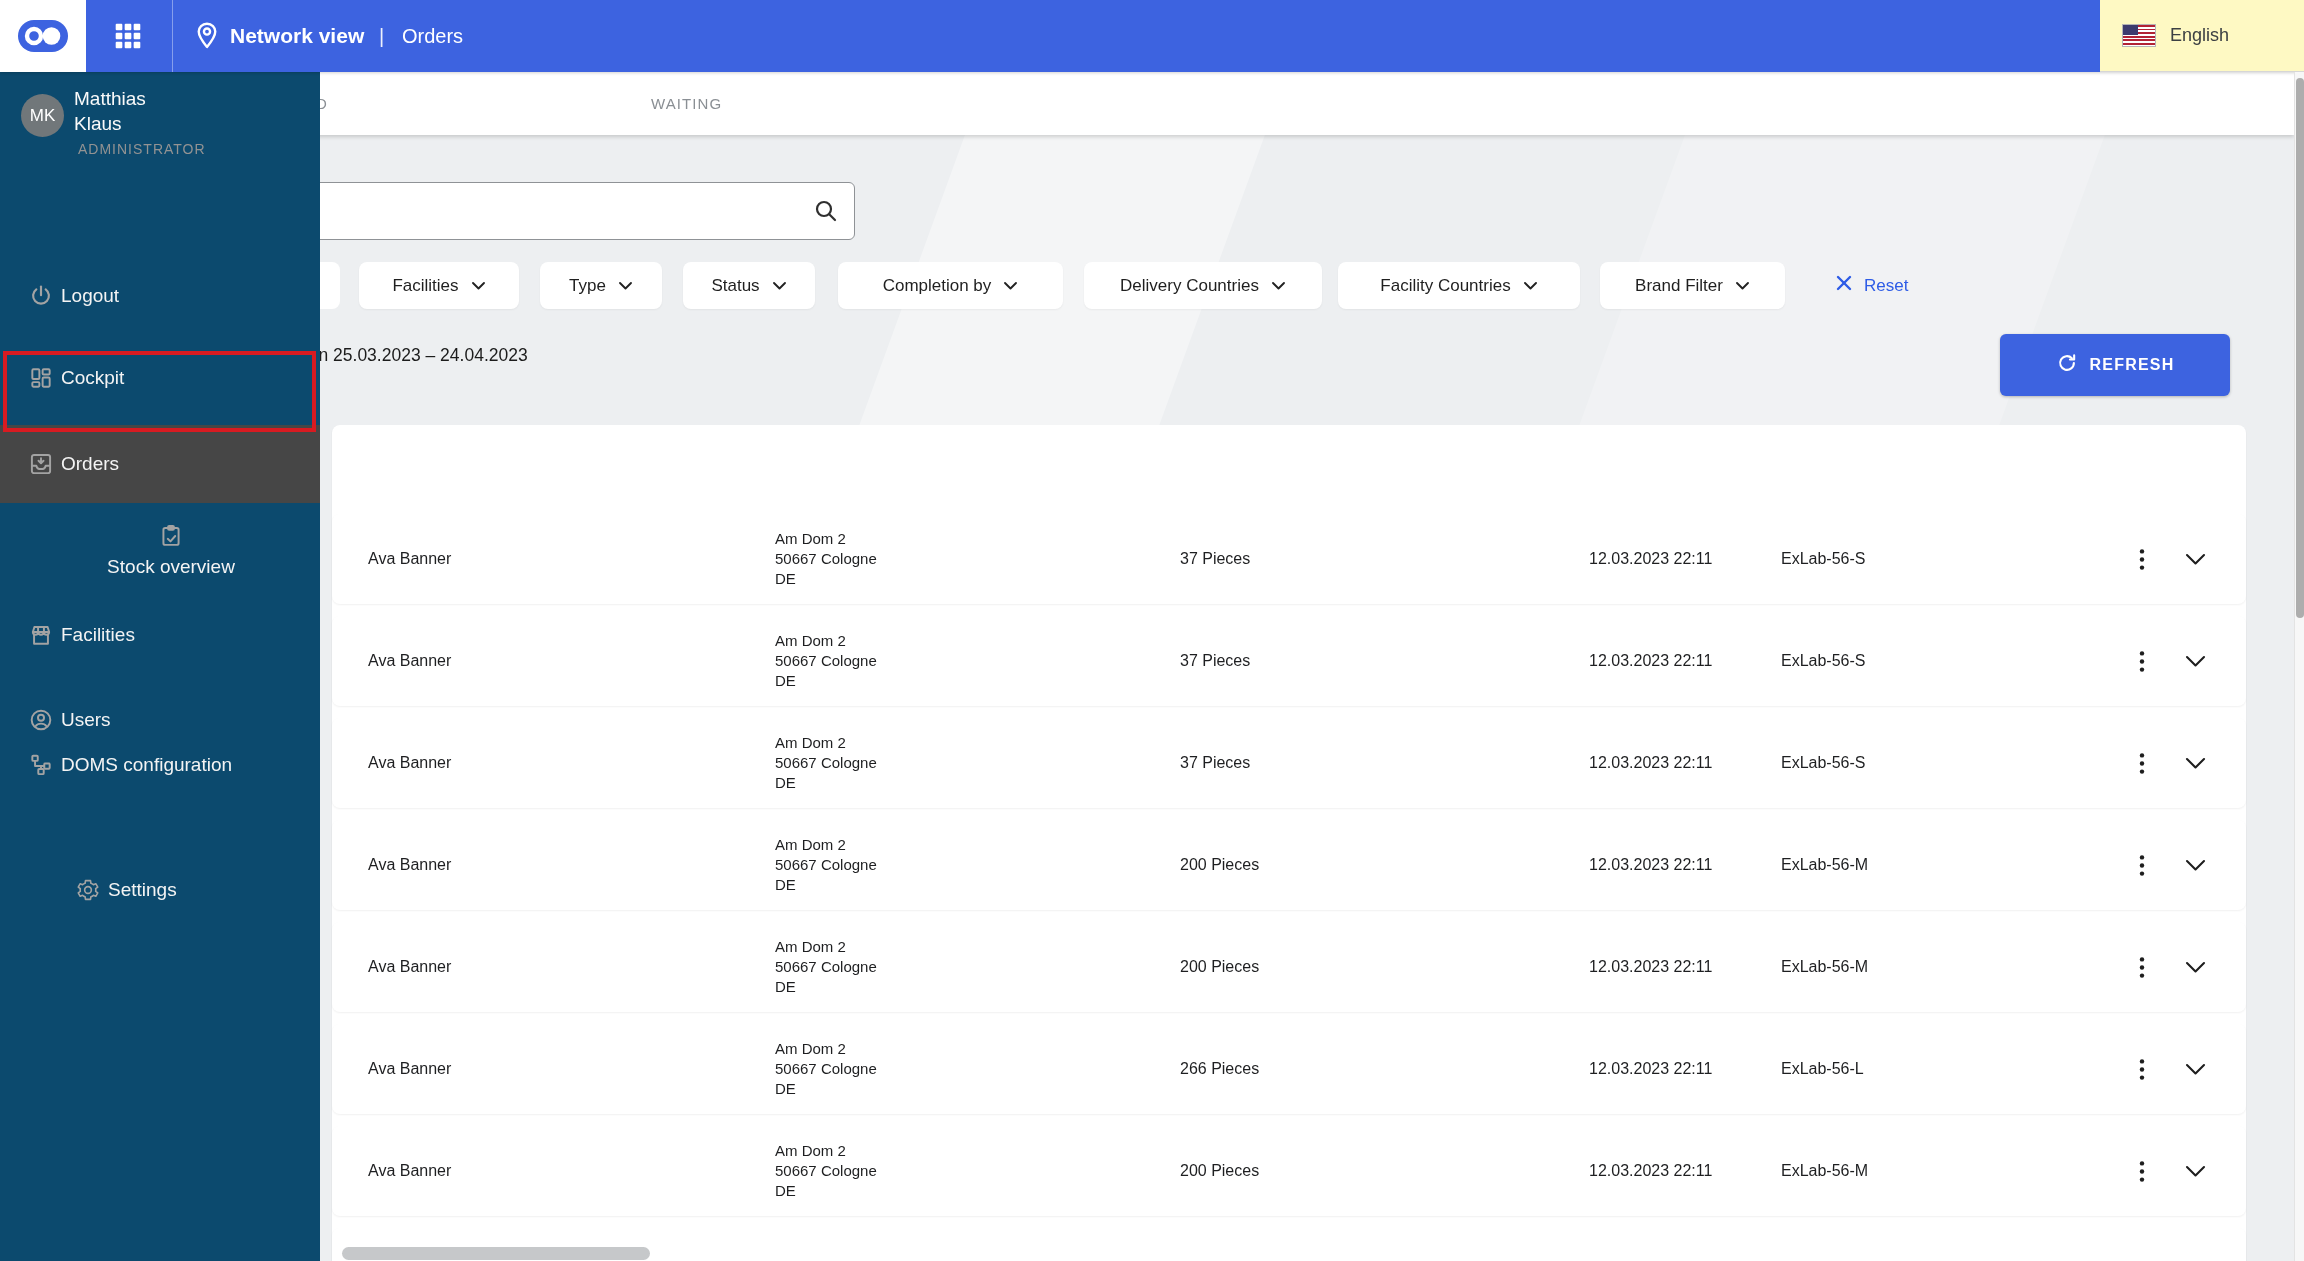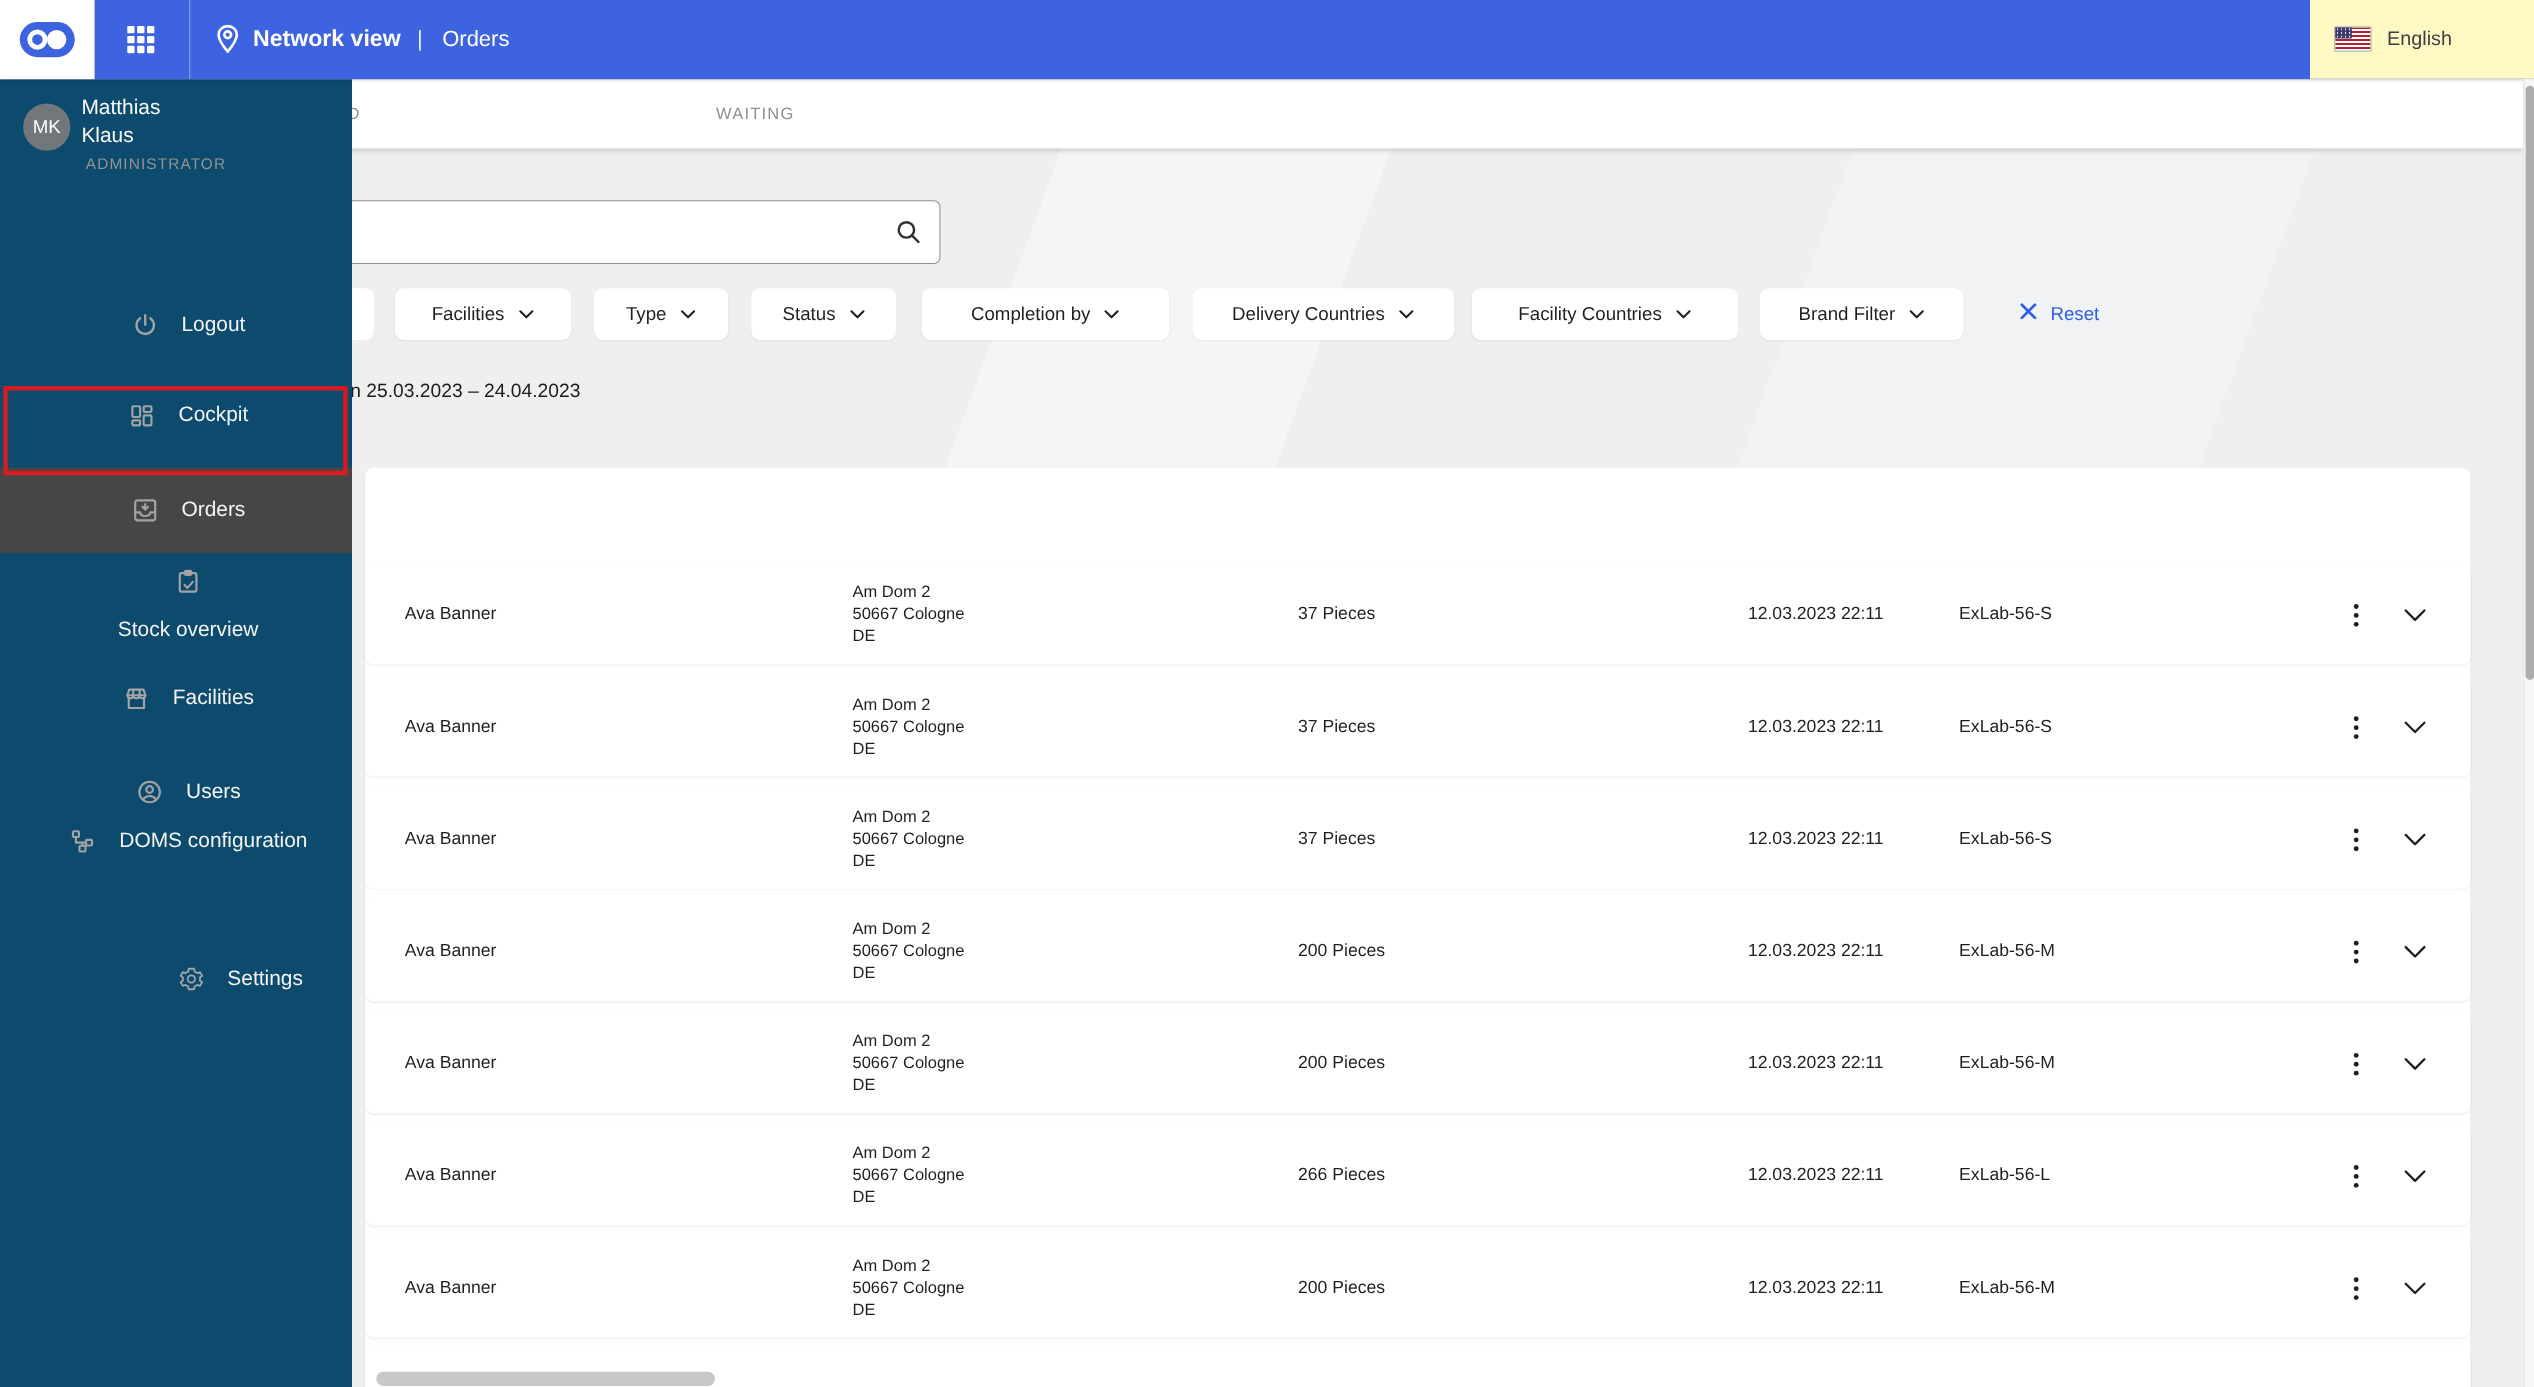--- a/index.html
+++ b/index.html
@@ -61,22 +61,22 @@
   .ccell{font-size:16px;color:#1e1f21;}
   .addr{font-size:15px;line-height:20px;color:#1e1f21;}
   .row-icons{display:flex;align-items:center;justify-content:flex-end;gap:36px;padding-right:2px;}
   .icon-btn{background:none;border:none;padding:2px;cursor:pointer;display:flex;align-items:center;}
   
   .sidebar{position:absolute;left:0;top:72px;width:320px;height:1189px;background:#0c4a6e;z-index:50;}
   .avatar{position:absolute;left:21px;top:22px;width:43px;height:43px;border-radius:50%;background:#71777a;
           color:#fff;font-size:17px;display:flex;align-items:center;justify-content:center;}
   .uname{position:absolute;left:74px;top:14px;color:#fafafa;font-size:19px;line-height:25px;}
   .urole{position:absolute;left:78px;top:69px;color:#939393;font-size:14px;letter-spacing:1px;}
-  .mitem{position:absolute;left:0;width:320px;height:56px;display:flex;align-items:center;gap:20px;
-         padding-left:28px;box-sizing:border-box;background:none;border:none;cursor:pointer;font-family:inherit;justify-content:center;}
+  .mitem{position:absolute;left:0;width:320px;height:56px;display:flex;align-items:center;gap:7px;
+         padding-left:28px;box-sizing:border-box;background:none;border:none;cursor:pointer;font-family:inherit;}
   .mitem .mlabel{color:#f4f4f4;font-size:19px;}
   .mitem.active{height:78px;background:#464646;}
   .annotation{position:absolute;left:3px;top:279px;width:313px;height:81px;border:4px solid #d81b21;
               box-sizing:border-box;pointer-events:none;z-index:58;}
   .micon{width:26px;height:26px;display:flex;}
   
   .vtrack{position:absolute;left:2294px;top:72px;width:10px;height:1189px;background:#f7f7f7;
           border-left:1px solid #e3e3e3;box-sizing:border-box;z-index:70;}
   .vthumb{position:absolute;left:1px;top:6px;width:8px;height:540px;background:#adadad;border-radius:4px;cursor:pointer;}
   .hthumb{position:absolute;left:342px;top:1247px;width:308px;height:13px;background:#c6c8ca;border-radius:7px;
@@ -167,20 +167,29 @@
         <svg width="20" height="20" viewBox="0 0 20 20" stroke="#2e5ce6" stroke-width="2.4" stroke-linecap="round">
           <line x1="4" y1="4" x2="16" y2="16"></line>
             <line x1="16" y1="4" x2="4" y2="16"></line>
         </svg>
       </span>
       <span>Reset</span>
     </button>
 
     <div class="timespan">Timespan 25.03.2023 – 24.04.2023</div>
 
+    <button class="refresh-btn">
+      <span>
+        <svg width="22" height="22" viewBox="0 0 24 24" fill="none" stroke="#fff" stroke-width="2.3" stroke-linecap="round" stroke-linejoin="round">
+          <path d="M19.5 12a7.5 7.5 0 1 1-2.2-5.3"></path>
+            <polyline points="19.8,3.6 19.8,8.2 15.2,8.2"></polyline>
+        </svg>
+      </span>
+      <span>REFRESH</span>
+    </button>
 
     <div class="thead rgrid" id="table-head">
         <div class="hcell">
     <span class="hlabel">Customer name</span>
   </div>
         <div class="hcell">
     <span class="hlabel">Address (zip code)</span>
   </div>
         <div class="hcell">
     <span class="hlabel">Ordered Quantity</span>

